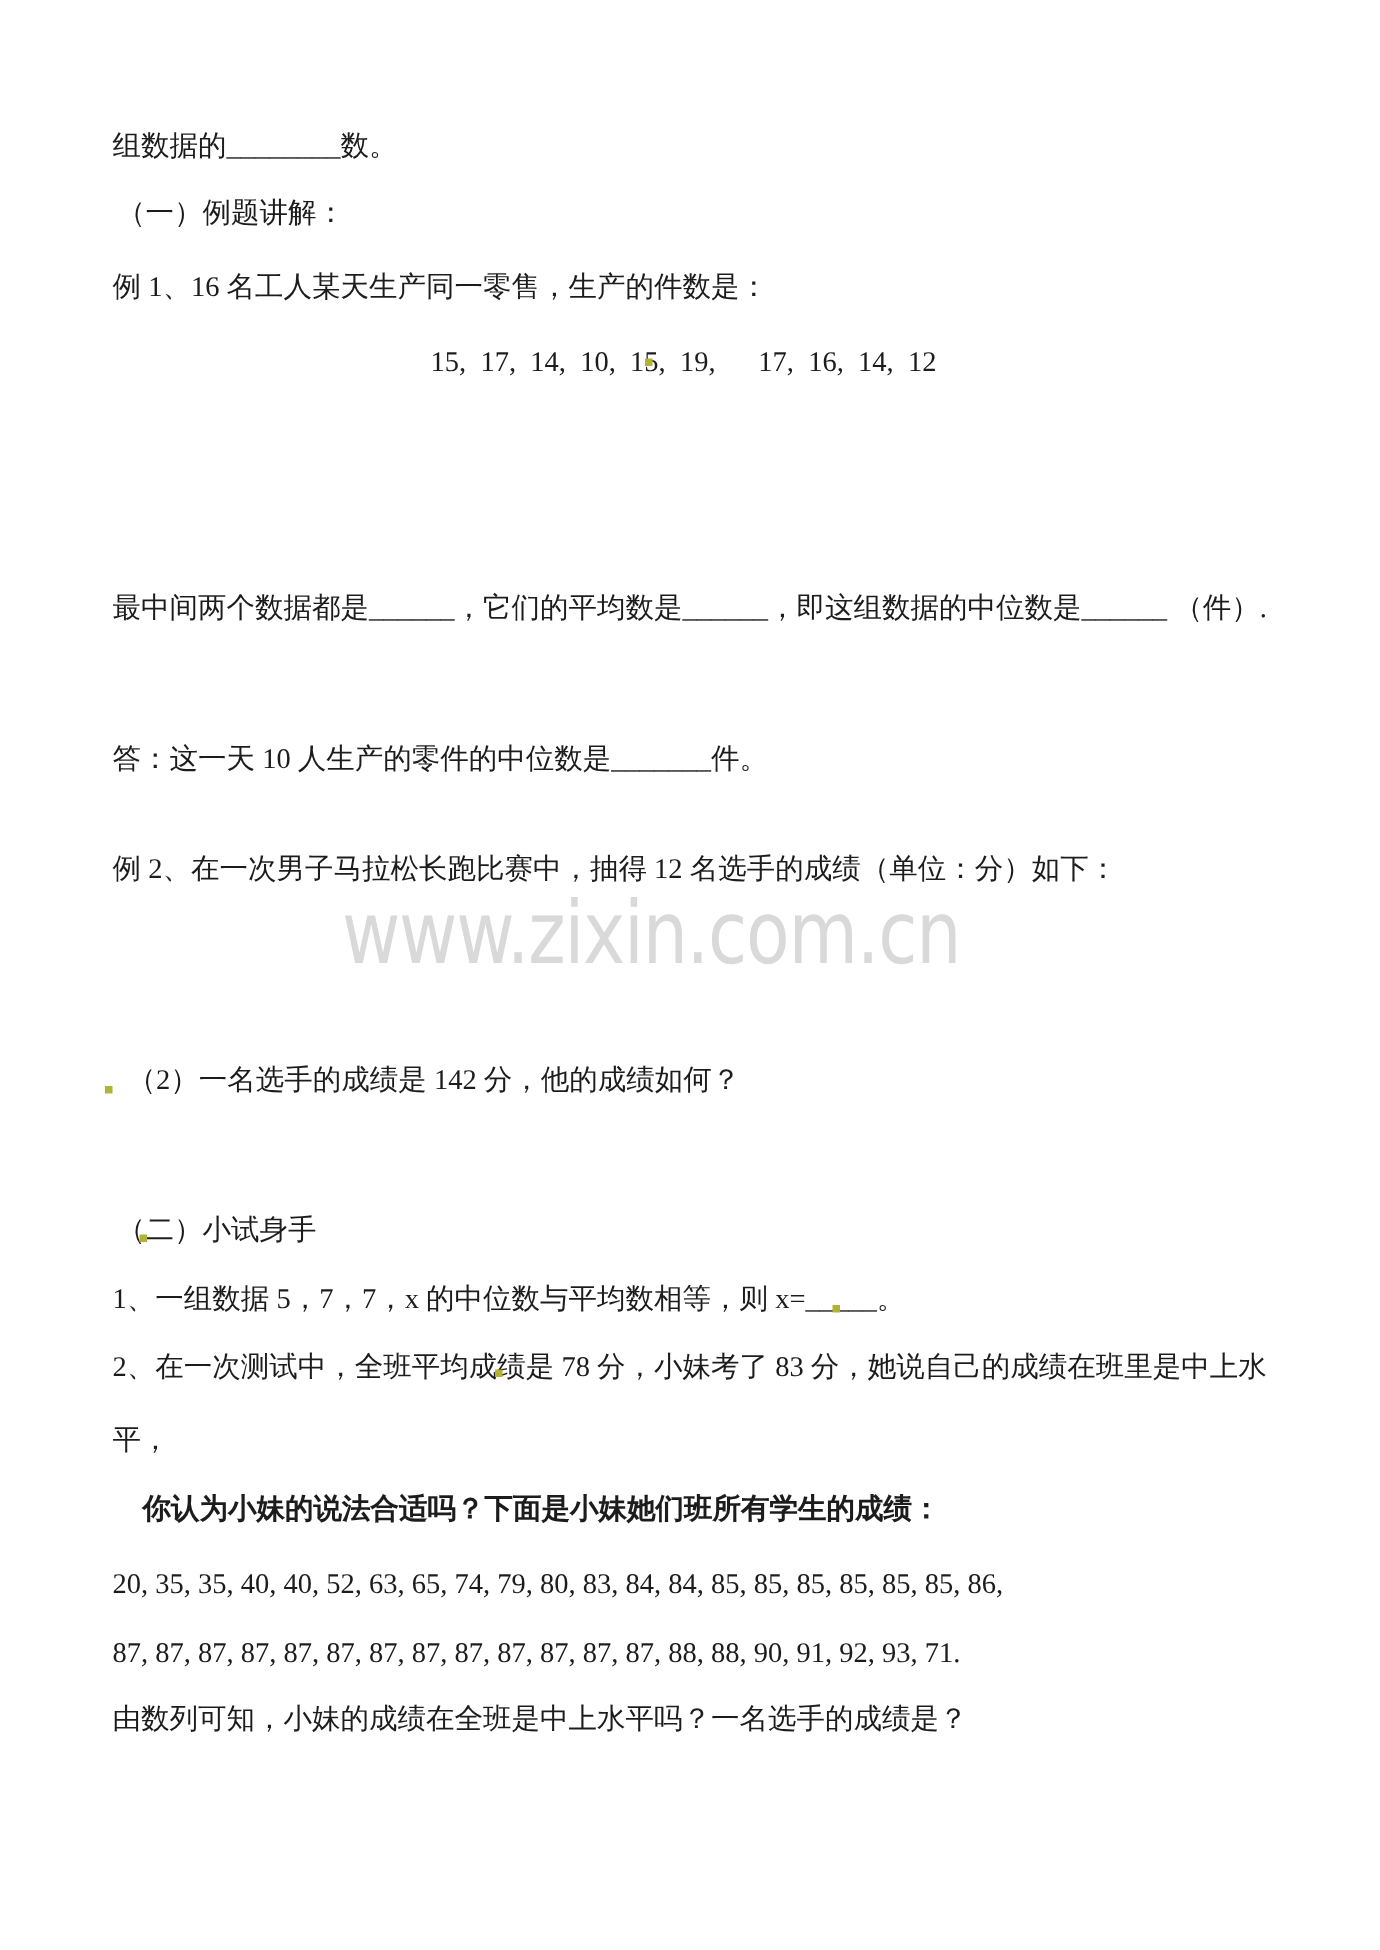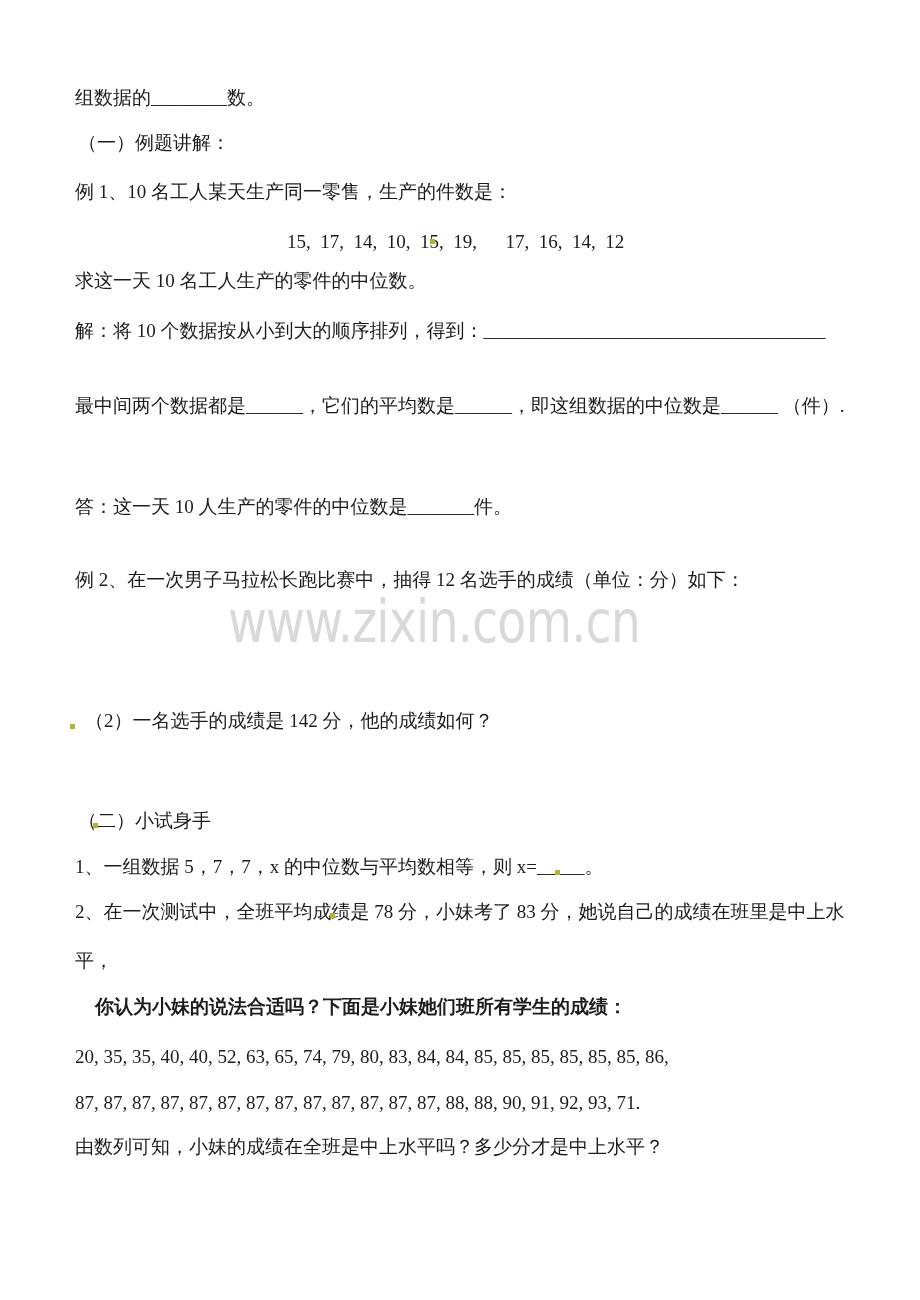--- a/index.html
+++ b/index.html
@@ -76,27 +76,25 @@
 <body>
 
 <div class="page">
 
   <div class="watermark">www.zixin.com.cn</div>
 
   <div class="line l-intro">组数据的________数。</div>
 
   <div class="line l-s1head">（一）例题讲解：</div>
 
-  <div class="line l-ex1intro">例 1、10 名工人某天生产同一零售，生产的件数是：</div>
+  <div class="line l-ex1intro">例 1、16 名工人某天生产同一零售，生产的件数是：</div>
 
   <div class="line l-ex1nums">15,  17,  14,  10,  15,  19,      17,  16,  14,  12</div>
 
-  <div class="line l-ex1q">求这一天 10 名工人生产的零件的中位数。</div>
 
-  <div class="line l-ex1sol1">解：将 10 个数据按从小到大的顺序排列，得到：____________________________________</div>
 
   <div class="line l-ex1sol2">最中间两个数据都是______，它们的平均数是______，即这组数据的中位数是______ （件）.</div>
 
   <div class="line l-ex1ans">答：这一天 10 人生产的零件的中位数是_______件。</div>
 
   <div class="line l-ex2intro">例 2、在一次男子马拉松长跑比赛中，抽得 12 名选手的成绩（单位：分）如下：</div>
 
 
 
   <div class="line l-ex2q2">（2）一名选手的成绩是 142 分，他的成绩如何？</div>
@@ -108,21 +106,21 @@
   <div class="line l-s2q2a">2、在一次测试中，全班平均成绩是 78 分，小妹考了 83 分，她说自己的成绩在班里是中上水</div>
 
   <div class="line l-s2q2b">平，</div>
 
   <div class="line l-s2q2c">你认为小妹的说法合适吗？下面是小妹她们班所有学生的成绩：</div>
 
   <div class="line l-scores1">20, 35, 35, 40, 40, 52, 63, 65, 74, 79, 80, 83, 84, 84, 85, 85, 85, 85, 85, 85, 86,</div>
 
   <div class="line l-scores2">87, 87, 87, 87, 87, 87, 87, 87, 87, 87, 87, 87, 87, 88, 88, 90, 91, 92, 93, 71.</div>
 
-  <div class="line l-s2q2d">由数列可知，小妹的成绩在全班是中上水平吗？多少分才是中上水平？</div>
+  <div class="line l-s2q2d">由数列可知，小妹的成绩在全班是中上水平吗？一名选手的成绩是？</div>
 
   <div class="dot d1"></div>
   <div class="dot d2"></div>
   <div class="dot d3"></div>
   <div class="dot d4"></div>
   <div class="dot d5"></div>
 
 </div>
 
 </body></html>

